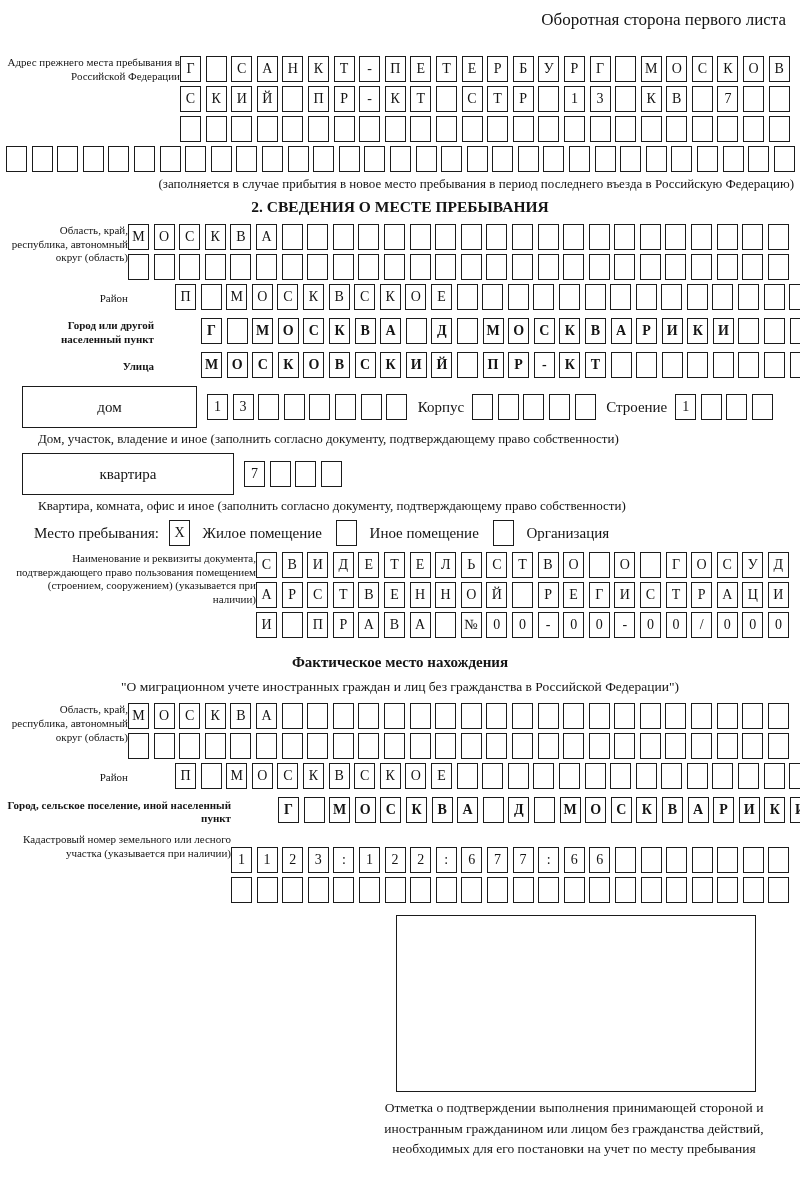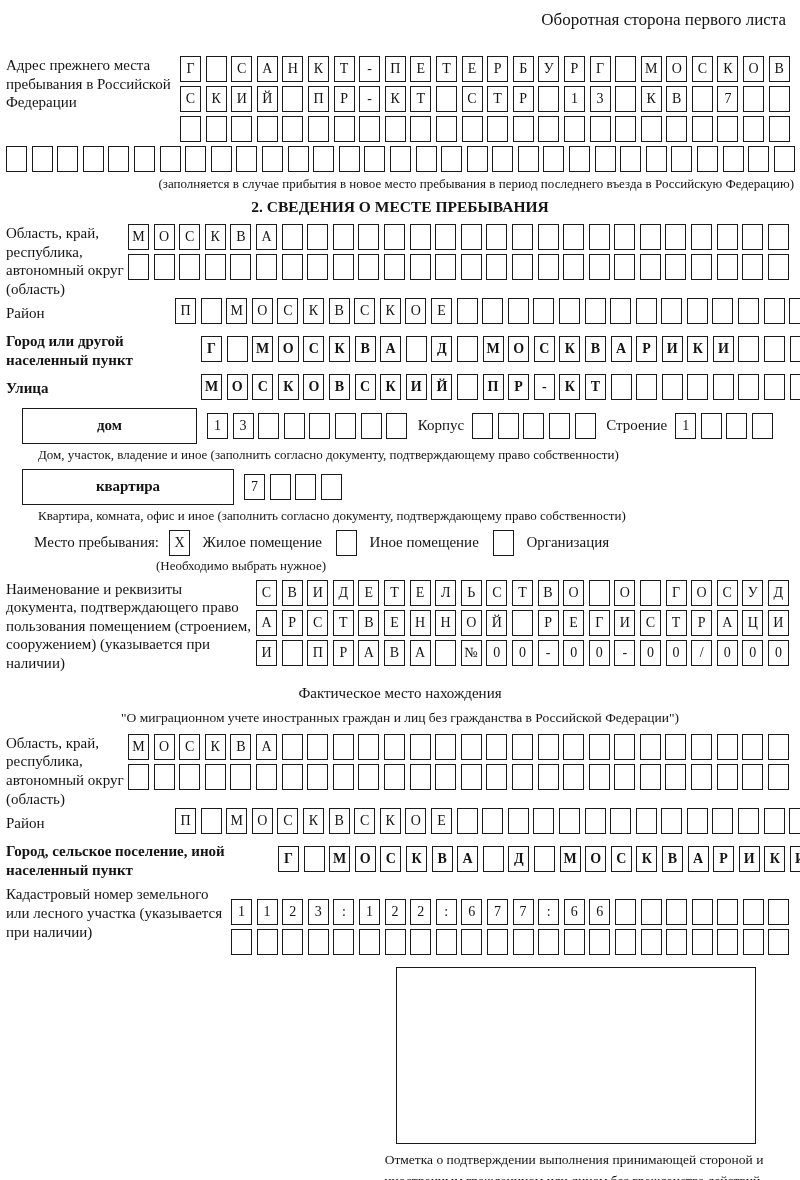--- a/index.html
+++ b/index.html
@@ -9,44 +9,44 @@
   .header-note{text-align:right;font-size:17px;padding:10px 8px 0 0;}
 
   
   .boxrow{display:flex;height:26px;margin-bottom:4px;}
   .cell{width:21px;height:26px;box-sizing:border-box;border:1.5px solid #1b1b1b;
         margin-right:4.6px;display:inline-flex;align-items:center;justify-content:center;
         font-size:14px;flex:0 0 auto;background:#fff;}
 
   .row-flex{display:flex;align-items:flex-start;}
   .row-center{display:flex;align-items:center;gap:47px;}
-  .label{font-size:15px;line-height:1.24;flex:0 0 auto;}
+  .label{font-size:11px;line-height:1.24;flex:0 0 auto;text-align:right;}
   .w174{width:174px;} .w122{width:122px;} .w148{width:148px;}
   .w250{width:250px;} .w225{width:225px;}
 
   .addr-block{margin-top:26px;}
   .caption{font-size:13px;}
   .caption-center{text-align:right;margin:2px 0 4px 0;}
   .sec-title{text-align:center;font-weight:bold;font-size:15.5px;margin:6px 0 8px 0;}
   .mt4{margin-top:4px;font-weight:bold;} .mt6{margin-top:6px;}
 
-  .named-rect{box-sizing:border-box;border:1.6px solid #1b1b1b;height:36px;
+  .named-rect{box-sizing:border-box;border:1.6px solid #1b1b1b;height:42px;
         display:inline-flex;align-items:center;justify-content:center;
-        font-size:15px;flex:0 0 auto;font-weight:bold;}
+        font-size:15px;flex:0 0 auto;}
   .house-row{display:flex;align-items:center;margin:4px 0 2px 16px;}
   .rect-dom{width:175px;margin-right:10px;}
   .rect-kv{width:212px;margin-right:10px;}
   .inline-word{font-size:15px;margin:0 8px 0 6px;}
   .note-left{margin:3px 0 6px 32px;}
   .stay-row{display:flex;align-items:center;margin:6px 0 0 28px;font-size:15px;}
   .stay-opt{margin:0 14px 0 8px;}
   .stay-note{margin:2px 0 6px 150px;font-size:13px;}
 
   .doc-block{margin-top:6px;}
-  .fact-title{text-align:center;font-weight:normal;font-size:15px;margin:12px 0 6px 0;}
+  .fact-title{text-align:center;font-weight:bold;font-size:15px;margin:12px 0 6px 0;}
   .fact-caption{text-align:center;font-size:13.5px;line-height:1.5;}
 
   .stamp-box{box-sizing:border-box;border:1.6px solid #1b1b1b;width:360px;height:177px;
         margin-left:390px;margin-top:8px;background:#fff;}
   .stamp-caption{width:400px;margin:6px 0 0 368px;text-align:center;
         font-size:13.5px;line-height:1.5;}
 </style>
 </head>
 <body>
 
@@ -379,21 +379,20 @@
     <span class="stay-opt">Жилое помещение</span>
     <div class="boxrow" style="margin:0">
         <span class="cell"></span>
       </div>
     <span class="stay-opt">Иное помещение</span>
     <div class="boxrow" style="margin:0">
         <span class="cell"></span>
       </div>
     <span class="stay-opt">Организация</span>
   </div>
-  <div class="stay-note">(Необходимо выбрать нужное)</div>
 
   <div class="row-flex doc-block">
     <div class="label w250">Наименование и реквизиты документа, подтверждающего право пользования помещением (строением, сооружением) (указывается при наличии)</div>
     <div>
       <div class="boxrow">
           <span class="cell">С</span>
           <span class="cell">В</span>
           <span class="cell">И</span>
           <span class="cell">Д</span>
           <span class="cell">Е</span>

